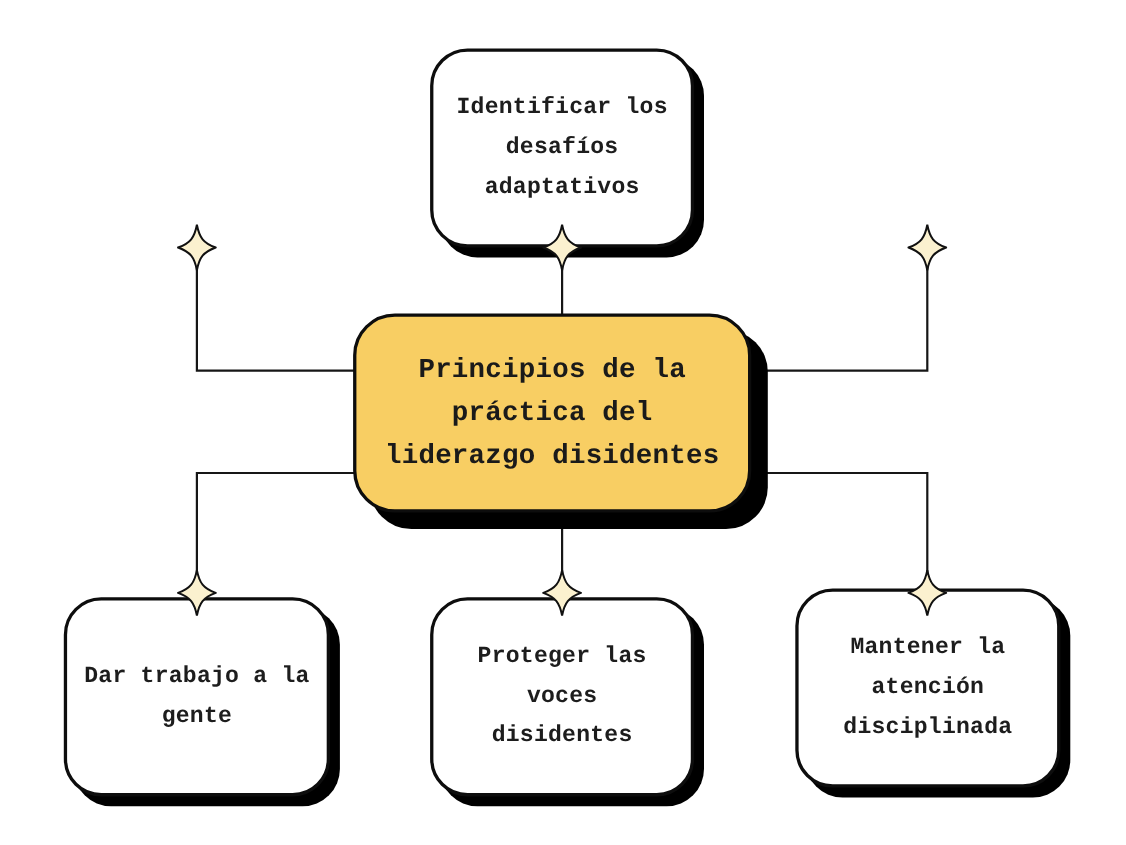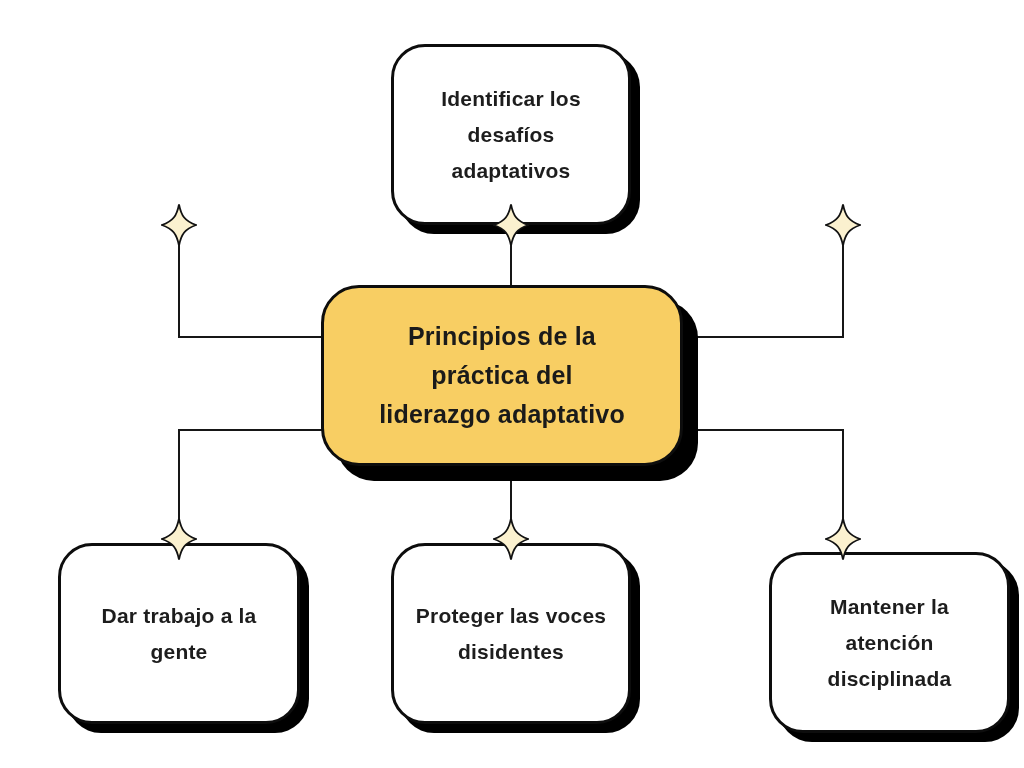--- a/index.html
+++ b/index.html
@@ -37,20 +37,21 @@
     z-index: 2;
   }
   .node-label {
     white-space: pre-line;
     font-weight: 700;
     font-size: 21px;
     line-height: 36px;
     color: #1d1d1d;
     letter-spacing: 0.2px;
     padding: 0 14px;
+    font-family: Liberation Mono, monospace;
   }
   .node.center {
     left: 321px;
     top: 285px;
     width: 362px;
     height: 181px;
     background: #F8CE63;
     border-radius: 38px;
     box-shadow: 15px 15px 0 0 #000000;
     z-index: 2;
@@ -58,21 +59,21 @@
   .node.center .node-label {
     font-size: 25px;
     line-height: 39px;
     color: #1a1a1a;
   }
   .node.pos-tl { left: 58px;  top: 44px;  width: 242px; height: 181px; }
   .node.pos-tc { left: 391px; top: 44px;  width: 240px; height: 181px; }
   .node.pos-tr { left: 723px; top: 44px;  width: 241px; height: 181px; }
   .node.pos-bl { left: 58px;  top: 543px; width: 242px; height: 181px; }
   .node.pos-bc { left: 391px; top: 543px; width: 240px; height: 181px; }
-  .node.pos-br { left: 723px; top: 552px; width: 241px; height: 181px; margin-left: 46px; }
+  .node.pos-br { left: 723px; top: 535px; width: 241px; height: 181px; }
   .sparkle {
     position: absolute;
     width: 36px;
     height: 46px;
     z-index: 3;
   }
   .sp-1 { left: 161px; top: 202px; }
   .sp-2 { left: 493px; top: 202px; }
   .sp-3 { left: 825px; top: 202px; }
   .sp-4 { left: 161px; top: 516px; }
@@ -89,21 +90,21 @@
     <path d="M511 225 L511 290" stroke-width="2" fill="none" stroke="#161616"></path>
     <path d="M843 225 L843 337 L690 337" stroke-width="2" fill="none" stroke="#161616"></path>
     <path d="M340 430 L179 430 L179 540" stroke-width="2" fill="none" stroke="#161616"></path>
     <path d="M511 462 L511 540" stroke-width="2" fill="none" stroke="#161616"></path>
     <path d="M690 430 L843 430 L843 540" stroke-width="2" fill="none" stroke="#161616"></path>
   </svg>
 
   <div class="node center">
     <span class="node-label">Principios de la
 práctica del
-liderazgo adaptativo</span>
+liderazgo disidentes</span>
   </div>
 
 
   <div class="node pos-tc">
     <span class="node-label">Identificar los
 desafíos
 adaptativos</span>
   </div>
 
 

